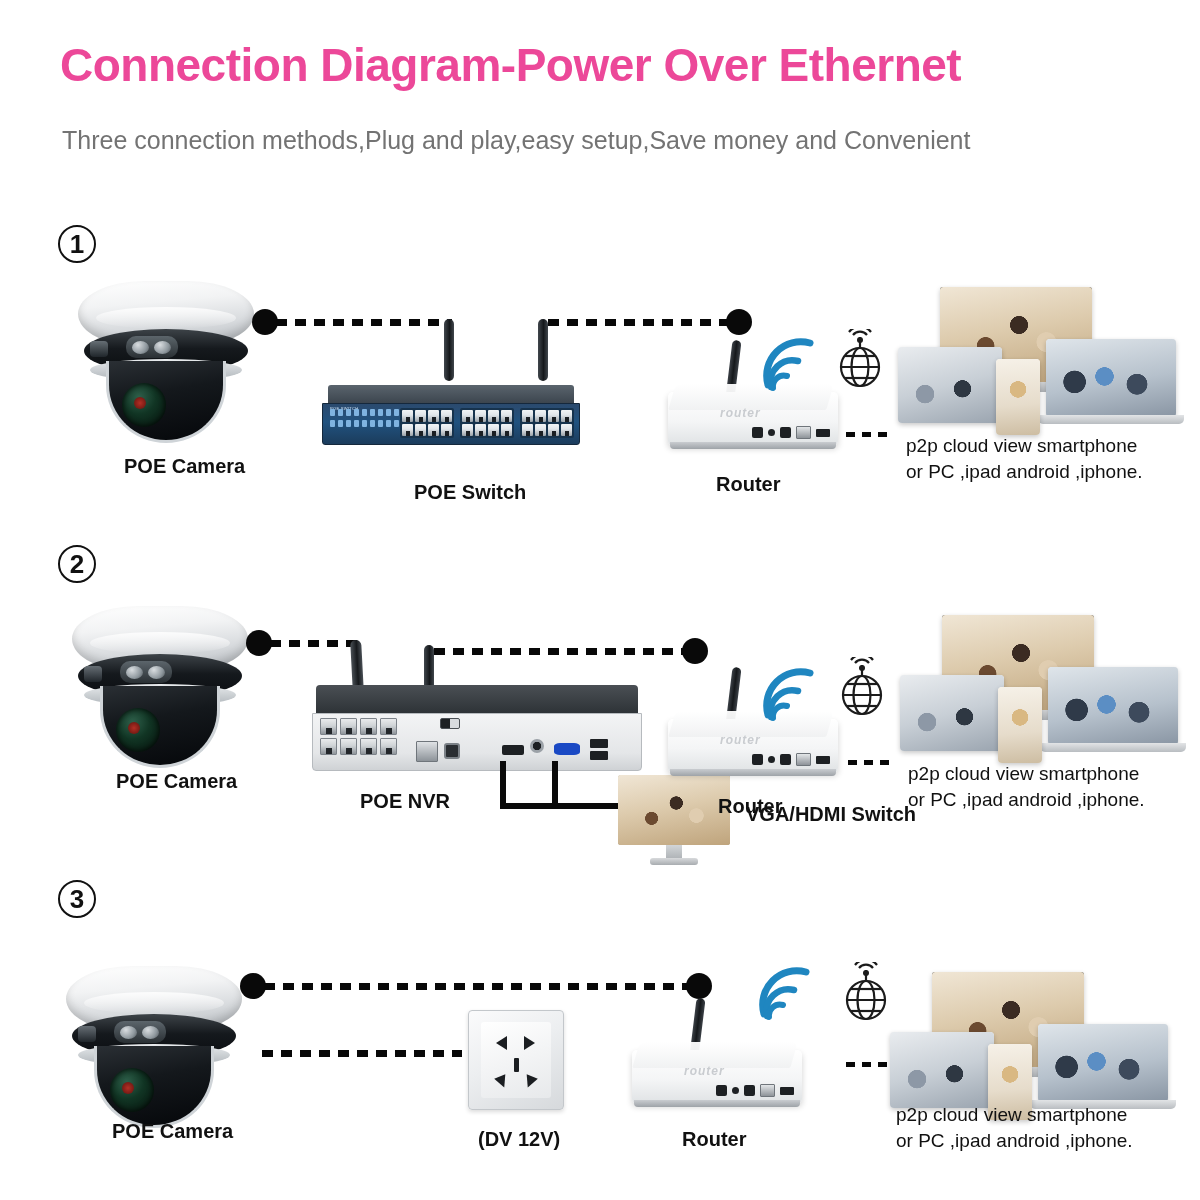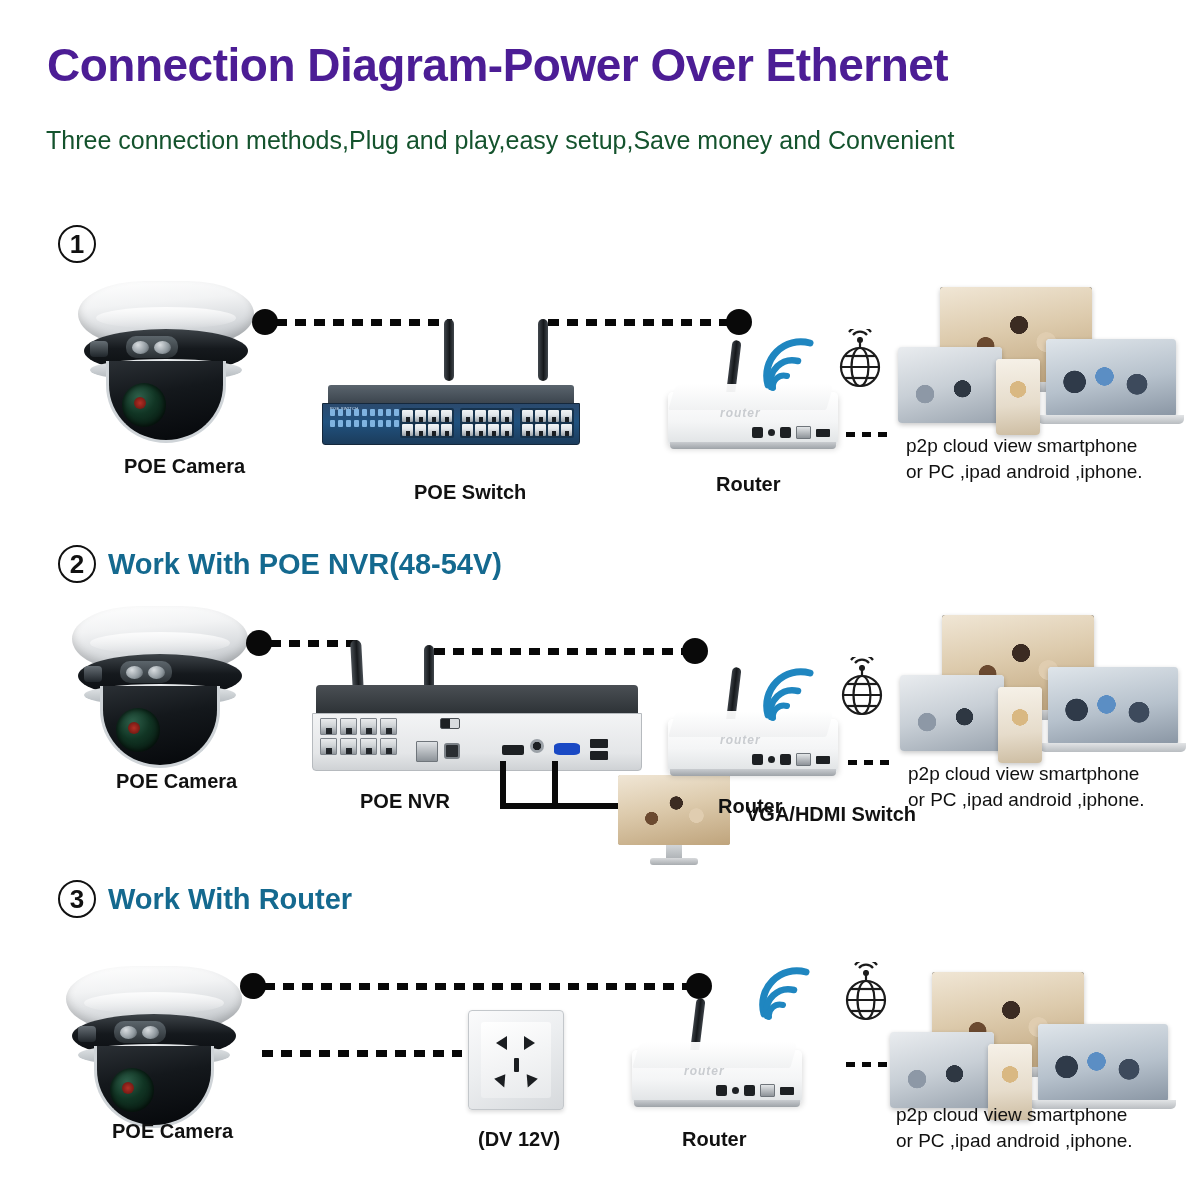--- a/index.html
+++ b/index.html
@@ -9,32 +9,32 @@
   body {
     width: 1200px; height: 1200px;
     font-family: "Liberation Sans", sans-serif;
     position: relative;
     overflow: hidden;
   }
 
   
   .page-title {
     position: absolute;
-    left: 47px; top: 38px;
+    left: 60px; top: 38px;
     font-size: 46px;
     font-weight: bold;
-    color: #4c1d95;
+    color: #ec4899;
     letter-spacing: -0.5px;
     white-space: nowrap;
   }
   .page-subtitle {
     position: absolute;
-    left: 46px; top: 126px;
+    left: 62px; top: 126px;
     font-size: 25px;
-    color: #14532d;
+    color: #737373;
     white-space: nowrap;
   }
 
   
   .section { position: absolute; left: 0; width: 1200px; }
   #section-1 { top: 225px; height: 290px; }
   #section-2 { top: 545px; height: 330px; }
   #section-3 { top: 880px; height: 300px; }
 
   .section-head {
@@ -621,21 +621,20 @@
   <div class="cloud-text" style="left:906px; top:208px;">
     <div>p2p cloud view smartphone</div>
     <div>or PC ,ipad android ,iphone.</div>
   </div>
 </div>
 
 <div class="section" id="section-2">
 
   <div class="section-head">
     <div class="circle-num">2</div>
-    <div class="section-title">Work With  POE NVR(48-54V)</div>
   </div>
 
   <div class="camera" style="left:72px; top:55px;">
     <div class="cam-top">
         <div class="cam-top-seam"></div>
       </div>
     <div class="cam-band"></div>
     <div class="cam-side-vent"></div>
     <div class="cam-ir-bar"></div>
     <div class="cam-ir a"></div>
@@ -756,21 +755,20 @@
   <div class="cloud-text" style="left:908px; top:216px;">
     <div>p2p cloud view smartphone</div>
     <div>or PC ,ipad android ,iphone.</div>
   </div>
 </div>
 
 <div class="section" id="section-3">
 
   <div class="section-head">
     <div class="circle-num">3</div>
-    <div class="section-title">Work With Router</div>
   </div>
 
   <div class="camera" style="left:66px; top:80px;">
     <div class="cam-top">
         <div class="cam-top-seam"></div>
       </div>
     <div class="cam-band"></div>
     <div class="cam-side-vent"></div>
     <div class="cam-ir-bar"></div>
     <div class="cam-ir a"></div>

